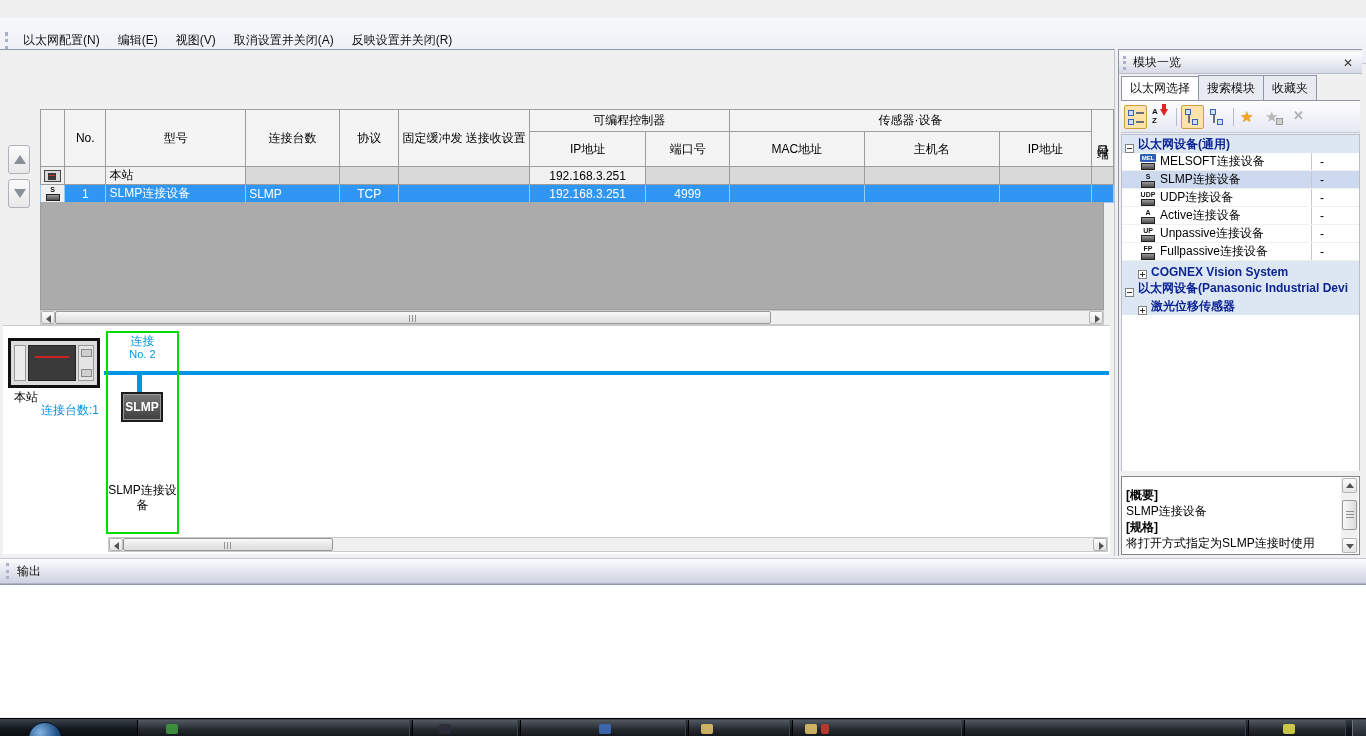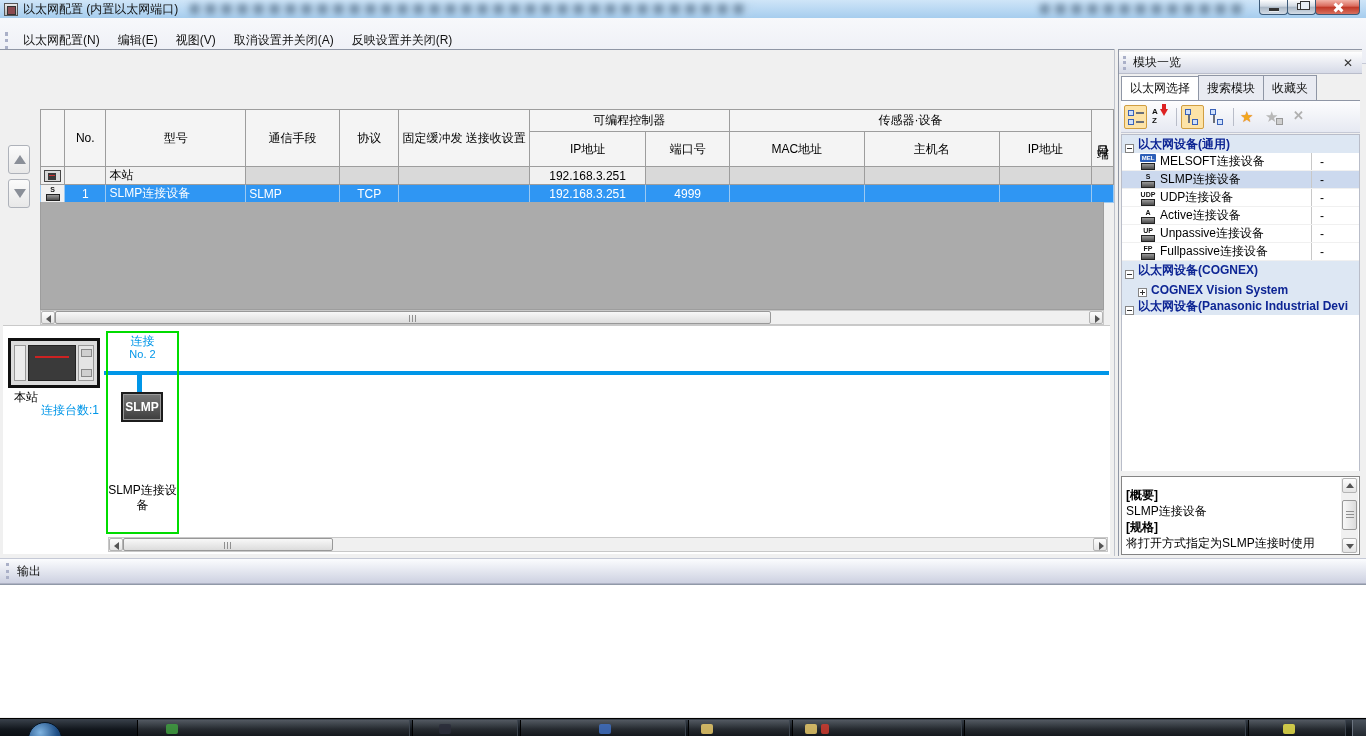--- a/index.html
+++ b/index.html
@@ -211,37 +211,20 @@
     background:linear-gradient(rgba(255,255,255,.14),rgba(255,255,255,.03)); }
   .tb-ico { position:absolute; top:4px; width:12px; height:10px; border-radius:2px; opacity:.85; }
   .show-desktop { position:absolute; right:0; top:1px; width:14px; height:17px;
     border-left:1px solid #6b7480; background:linear-gradient(#4a525c,#20262d); }
 </style>
 </head>
 <body>
 
 <div id="window">
 
-  <div class="titlebar">
-    <div class="app-icon"></div>
-    <div class="title-text">以太网配置 (内置以太网端口)</div>
-    <div class="blur-bar blur1"></div>
-    <div class="blur-bar blur2"></div>
-    <div class="win-btns">
-      <div class="win-btn">
-          <div class="glyph-min"></div>
-        </div>
-      <div class="win-btn">
-          <div class="glyph-restore"></div>
-        </div>
-      <div class="win-btn close">
-          <div class="glyph-x"></div>
-        </div>
-    </div>
-  </div>
 
   <div class="menubar">
     <div class="menu-grip"></div>
     <div class="menu-item">以太网配置(N)</div>
     <div class="menu-item">编辑(E)</div>
     <div class="menu-item">视图(V)</div>
     <div class="menu-item">取消设置并关闭(A)</div>
     <div class="menu-item">反映设置并关闭(R)</div>
   </div>
 
@@ -267,21 +250,21 @@
         <col style="width:147px">
           <col style="width:150px">
           <col style="width:100px">
           <col style="width:17px">
       </colgroup>
       <tbody>
           <tr class="hdr1">
         <th rowspan="2"></th>
         <th rowspan="2">No.</th>
         <th rowspan="2">型号</th>
-        <th rowspan="2">通信手段</th>
+        <th rowspan="2">连接台数</th>
         <th rowspan="2">协议</th>
         <th rowspan="2" class="wrap2">固定缓冲发
 送接收设置</th>
         <th colspan="2">可编程控制器</th>
         <th colspan="3">传感器·设备</th>
         <th rowspan="2" class="vert">端口号</th>
       </tr>
       <tr class="hdr2">
         <th>IP地址</th>
         <th>端口号</th>
@@ -468,30 +451,30 @@
       </div>
       <div class="trow item">
         <span class="dev-mini tree-devicon">
           <span class="ltr">FP</span>
             <span class="box"></span>
         </span>
         <span class="tlabel">Fullpassive连接设备</span>
         <span class="tvalue">-</span>
       </div>
       <div class="trow group">
-        <span class="expander"></span>
-        <span class="tlabel">以太网设备(COGNEX)</span>
-      </div>
-      <div class="trow group">
         <span class="expander plus indent1"></span>
         <span class="tlabel">COGNEX Vision System</span>
       </div>
       <div class="trow group">
         <span class="expander"></span>
         <span class="tlabel">以太网设备(Panasonic Industrial Devi</span>
+      </div>
+      <div class="trow group">
+        <span class="expander plus indent1"></span>
+        <span class="tlabel">激光位移传感器</span>
       </div>
     </div>
 
     <div class="info-panel">
       <div class="info-b">[概要]</div>
       <div>SLMP连接设备</div>
       <div class="info-b">[规格]</div>
       <div>将打开方式指定为SLMP连接时使用</div>
       <div class="vscroll">
         <div class="vs-btn" style="top:0;">

